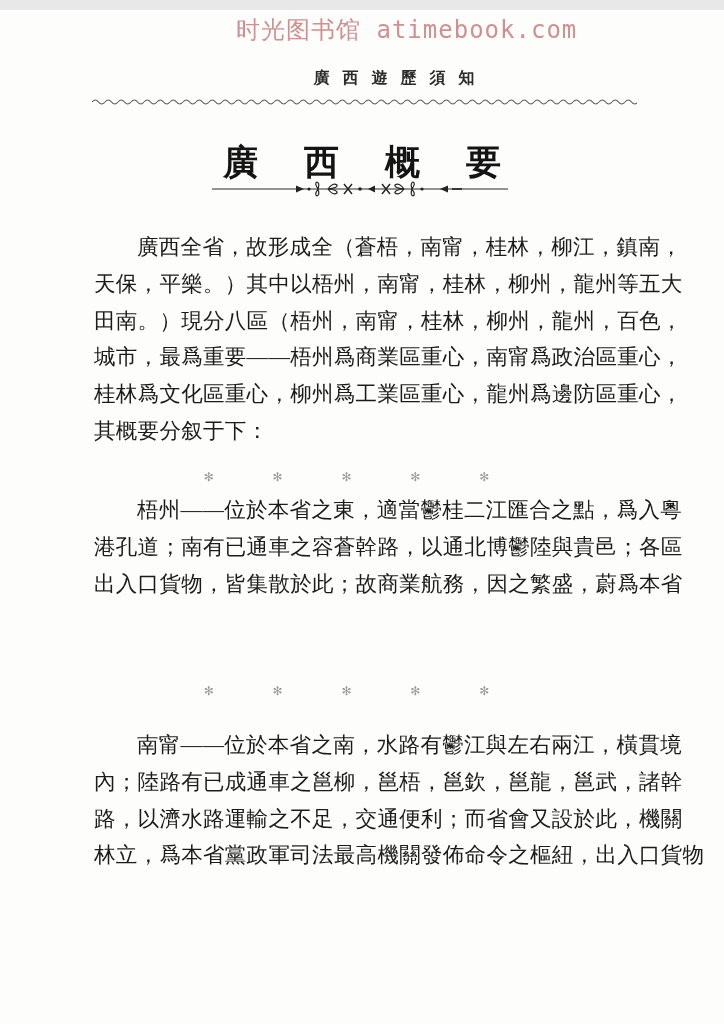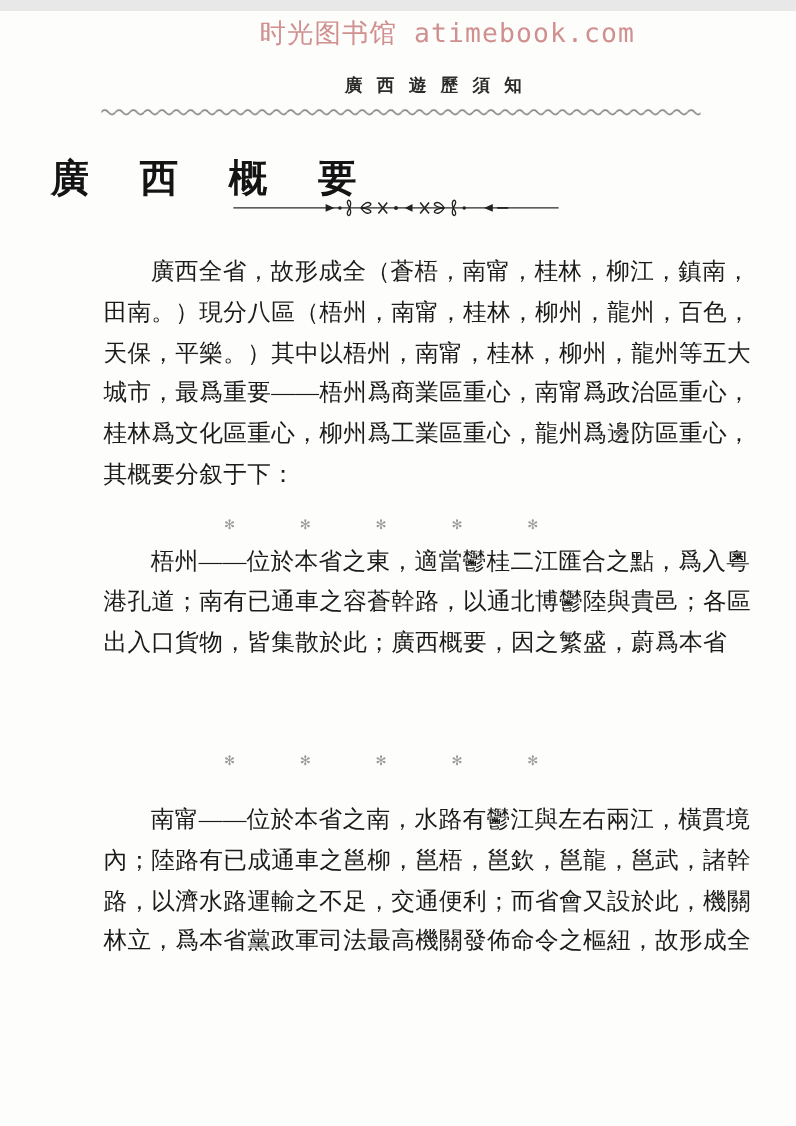--- a/index.html
+++ b/index.html
@@ -26,21 +26,21 @@
     text-align:center;
     font-size:16px;font-weight:600;color:#2b2b2b;
     letter-spacing:13px;text-indent:13px;padding-left:32px;
   }
   .wave-rule{
     position:absolute;top:86px;left:92px;width:545px;height:10px;
   }
   
   .chapter-title{
     position:absolute;top:129px;left:0;width:724px;
-    text-align:left;
+    text-align:center;
     font-size:35px;font-weight:600;color:#141414;
     letter-spacing:46px;text-indent:46px;
     white-space:nowrap;
   }
   .title-ornament{
     position:absolute;top:170px;left:212px;width:296px;height:18px;
   }
   
   .para{
     position:absolute;left:94px;width:541px;
@@ -104,37 +104,37 @@
     <path d="M170 4 l8 10 M178 4 l-8 10" stroke="#222" stroke-width="1.4"></path>
     <path d="M192 9 q-5 -7 -9 -4 q-1 3 9 4 q-10 1 -9 4 q4 3 9 -4" fill="none" stroke="#222" stroke-width="1.2"></path>
     <path d="M200 9 q4 -6 1 -7 q-3 1 -1 7 q4 6 1 7 q-3 -1 -1 -7" fill="none" stroke="#222" stroke-width="1.2"></path>
     <circle cx="210" cy="9" r="1.6" fill="#222"></circle>
     <polygon points="228,9 236,5.5 236,12.5" fill="#222"></polygon>
     <rect x="240" y="8.2" width="10" height="1.6" fill="#222"></rect>
   </svg>
 
   <div class="para para-1">
       <div class="line first">廣西全省，故形成全（蒼梧，南甯，桂林，柳江，鎮南，</div>
+      <div class="line">天保，平樂。）其中以梧州，南甯，桂林，柳州，龍州等五大</div>
       <div class="line">田南。）現分八區（梧州，南甯，桂林，柳州，龍州，百色，</div>
-      <div class="line">天保，平樂。）其中以梧州，南甯，桂林，柳州，龍州等五大</div>
       <div class="line">城市，最爲重要——梧州爲商業區重心，南甯爲政治區重心，</div>
       <div class="line">桂林爲文化區重心，柳州爲工業區重心，龍州爲邊防區重心，</div>
       <div class="line last">其概要分叙于下：</div>
     </div>
 
   <div class="section-divider divider-1">✻ ✻ ✻ ✻ ✻</div>
 
   <div class="para para-2">
       <div class="line first">梧州——位於本省之東，適當鬱桂二江匯合之點，爲入粵</div>
       <div class="line">港孔道；南有已通車之容蒼幹路，以通北博鬱陸與貴邑；各區</div>
-      <div class="line">出入口貨物，皆集散於此；廣西概要，因之繁盛，蔚爲本省</div>
+      <div class="line">出入口貨物，皆集散於此；故商業航務，因之繁盛，蔚爲本省</div>
     </div>
 
   <div class="section-divider divider-2">✻ ✻ ✻ ✻ ✻</div>
 
   <div class="para para-3">
       <div class="line first">南甯——位於本省之南，水路有鬱江與左右兩江，橫貫境</div>
       <div class="line">內；陸路有已成通車之邕柳，邕梧，邕欽，邕龍，邕武，諸幹</div>
       <div class="line">路，以濟水路運輸之不足，交通便利；而省會又設於此，機關</div>
-      <div class="line">林立，爲本省黨政軍司法最高機關發佈命令之樞紐，故形成全</div>
+      <div class="line">林立，爲本省黨政軍司法最高機關發佈命令之樞紐，出入口貨物</div>
     </div>
 
 </div>
 
 </body></html>

